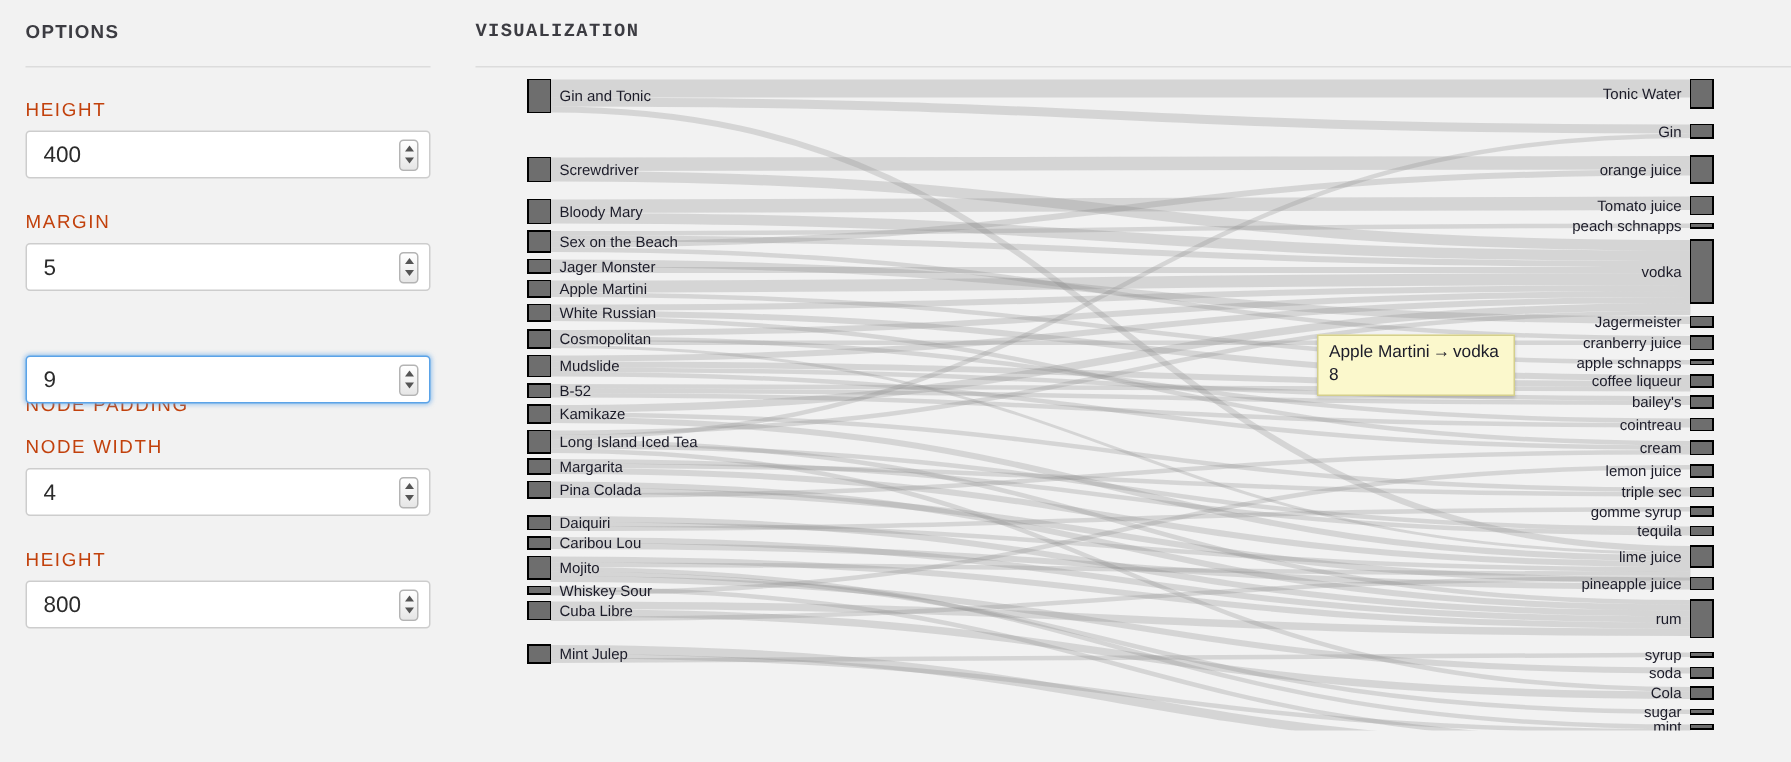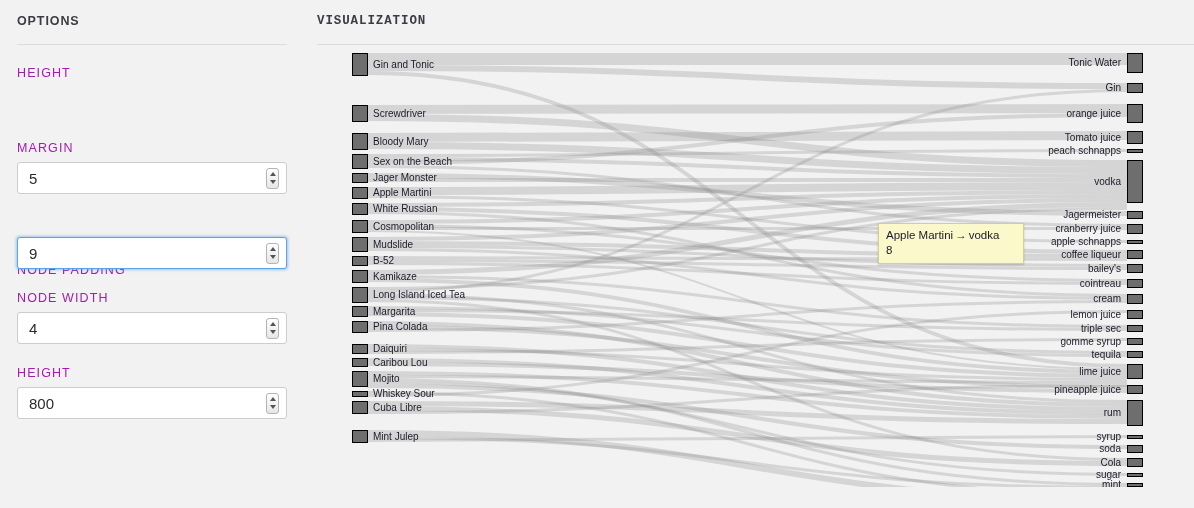--- a/index.html
+++ b/index.html
@@ -26,21 +26,21 @@
     height: 1px;
     background: #dcdcdc;
   }
 
   
   #options-panel { position: absolute; left: 0; top: 0; width: 310px; height: 460px; }
   .field-label {
     position: absolute;
     font-size: 12.5px;
     letter-spacing: 1.1px;
-    color: #a21caf;
+    color: #c2410c;
     white-space: nowrap;
     text-align: center;
   }
   .num-input {
     position: absolute;
     left: 17px;
     width: 270px;
     height: 32px;
     background: #ffffff;
     border: 1px solid #cdcdcd;
@@ -86,40 +86,47 @@
   .node-label { font-family: "Liberation Sans", sans-serif; font-size: 10px; fill: #1b1b28; }
   .link-path { fill: none; stroke: #8c8c8c; stroke-opacity: 0.28; }
 
   
   #tooltip {
     position: absolute;
     left: 563px;
     top: 223px;
     background: #fbf8cc;
     border: 1px solid #d4cf8c;
-    padding: 4px 24px 5px 7px;
+    padding: 4px 10px 5px 7px;
     font-size: 11.5px;
     color: #1b1b28;
     line-height: 1.32;
     white-space: nowrap;
     box-shadow: 0 1px 2px rgba(0,0,0,0.18);
     z-index: 40;
   }
   #tooltip .tip-arrow { padding: 0 2px; }
 </style>
 </head>
 <body>
 
 <div id="app">
 
   <div id="options-panel">
     <div class="panel-title" style="left:17px; top:14px;">OPTIONS</div>
     <div class="panel-rule" style="left:17px; top:44px; width:270px;"></div>
 
     <div class="field-label" style="left:17px; top:66px;">HEIGHT</div>
+    <div class="num-input" style="top:87px;">
+      <span class="val">400</span>
+      <span class="spinner">
+        <span class="tri up"></span>
+        <span class="tri dn"></span>
+      </span>
+    </div>
 
     <div class="field-label" style="left:17px; top:141px;">MARGIN</div>
     <div class="num-input" style="top:162px;">
       <span class="val">5</span>
       <span class="spinner">
         <span class="tri up"></span>
         <span class="tri dn"></span>
       </span>
     </div>
 

